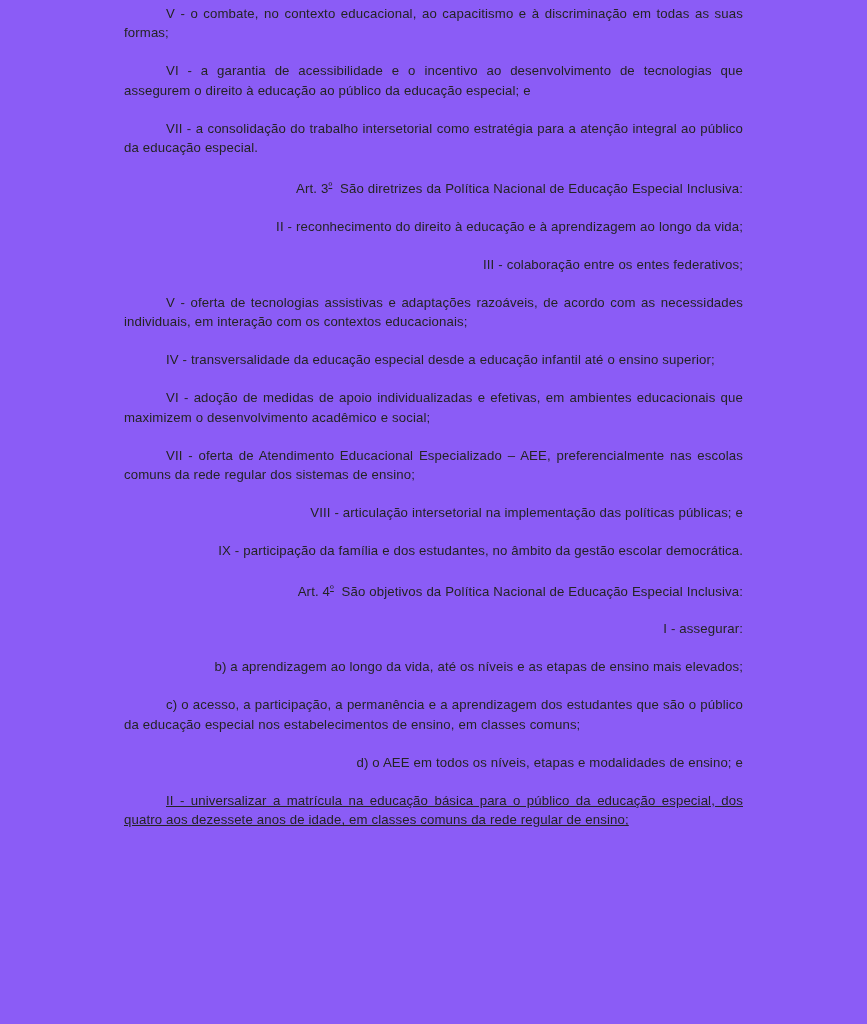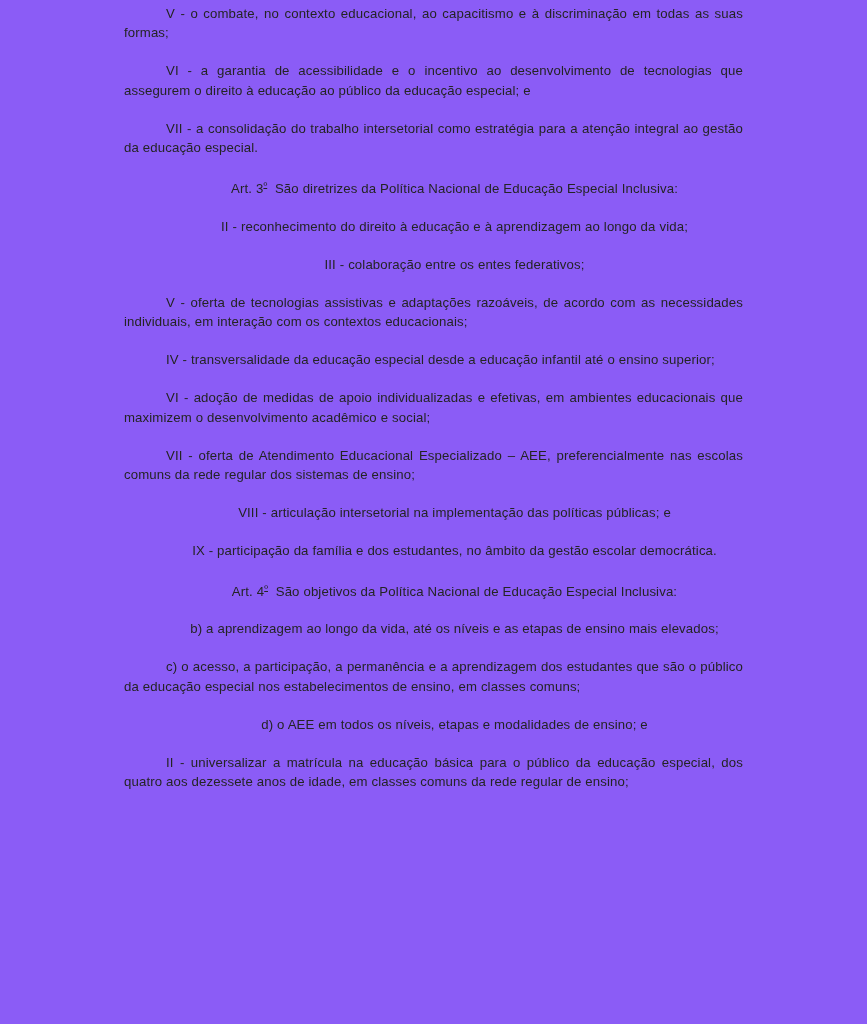--- a/index.html
+++ b/index.html
@@ -39,25 +39,26 @@
     text-align: justify;
     text-justify: inter-word;
     text-indent: 42px;
     letter-spacing: 0.01em;
     word-spacing: 0.005em;
     
   }
 
   
   .para.single {
-    text-align: center;
+    text-align: right;
   }
 
   .para:last-child {
     margin-bottom: 0;
+    text-decoration: underline;
   }
 
   
   .ord {
     text-decoration: underline;
     text-underline-offset: -0.12em;
     font-size: 0.78em;
     vertical-align: 0.34em;
     letter-spacing: 0;
   }
@@ -67,29 +68,30 @@
     white-space: pre;
   }
 </style>
 </head>
 <body>
 
 <div class="page">
   <div class="doc-body">
       <p class="para">V - o combate, no contexto educacional, ao capacitismo e à discriminação em todas as suas formas;</p>
       <p class="para">VI - a garantia de acessibilidade e o incentivo ao desenvolvimento de tecnologias que assegurem o direito à educação ao público da educação especial; e</p>
-      <p class="para">VII - a consolidação do trabalho intersetorial como estratégia para a atenção integral ao gestão da educação especial.</p>
+      <p class="para">VII - a consolidação do trabalho intersetorial como estratégia para a atenção integral ao público da educação especial.</p>
       <p class="para single"><span>Art. 3</span><span class="ord">º</span><span class="gap">  </span><span>São diretrizes da Política Nacional de Educação Especial Inclusiva:</span></p>
       <p class="para single">II - reconhecimento do direito à educação e à aprendizagem ao longo da vida;</p>
       <p class="para single">III - colaboração entre os entes federativos;</p>
       <p class="para">V - oferta de tecnologias assistivas e adaptações razoáveis, de acordo com as necessidades individuais, em interação com os contextos educacionais;</p>
       <p class="para">IV - transversalidade da educação especial desde a educação infantil até o ensino superior;</p>
       <p class="para">VI - adoção de medidas de apoio individualizadas e efetivas, em ambientes educacionais que maximizem o desenvolvimento acadêmico e social;</p>
       <p class="para">VII - oferta de Atendimento Educacional Especializado – AEE, preferencialmente nas escolas comuns da rede regular dos sistemas de ensino;</p>
       <p class="para single">VIII - articulação intersetorial na implementação das políticas públicas; e</p>
       <p class="para single">IX - participação da família e dos estudantes, no âmbito da gestão escolar democrática.</p>
       <p class="para single"><span>Art. 4</span><span class="ord">º</span><span class="gap">  </span><span>São objetivos da Política Nacional de Educação Especial Inclusiva:</span></p>
+      <p class="para single">I - assegurar:</p>
       <p class="para single">b) a aprendizagem ao longo da vida, até os níveis e as etapas de ensino mais elevados;</p>
       <p class="para">c) o acesso, a participação, a permanência e a aprendizagem dos estudantes que são o público da educação especial nos estabelecimentos de ensino, em classes comuns;</p>
       <p class="para single">d) o AEE em todos os níveis, etapas e modalidades de ensino; e</p>
       <p class="para">II - universalizar a matrícula na educação básica para o público da educação especial, dos quatro aos dezessete anos de idade, em classes comuns da rede regular de ensino;</p>
     </div>
 </div>
 
 </body></html>

